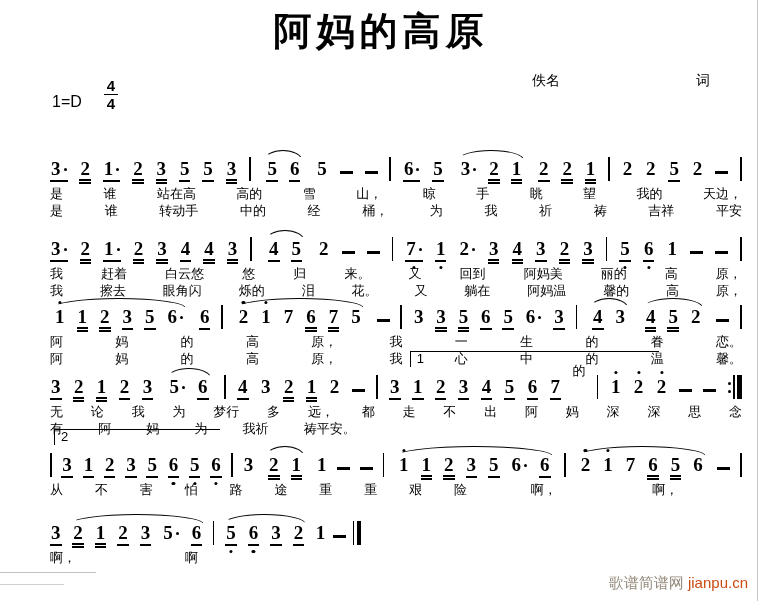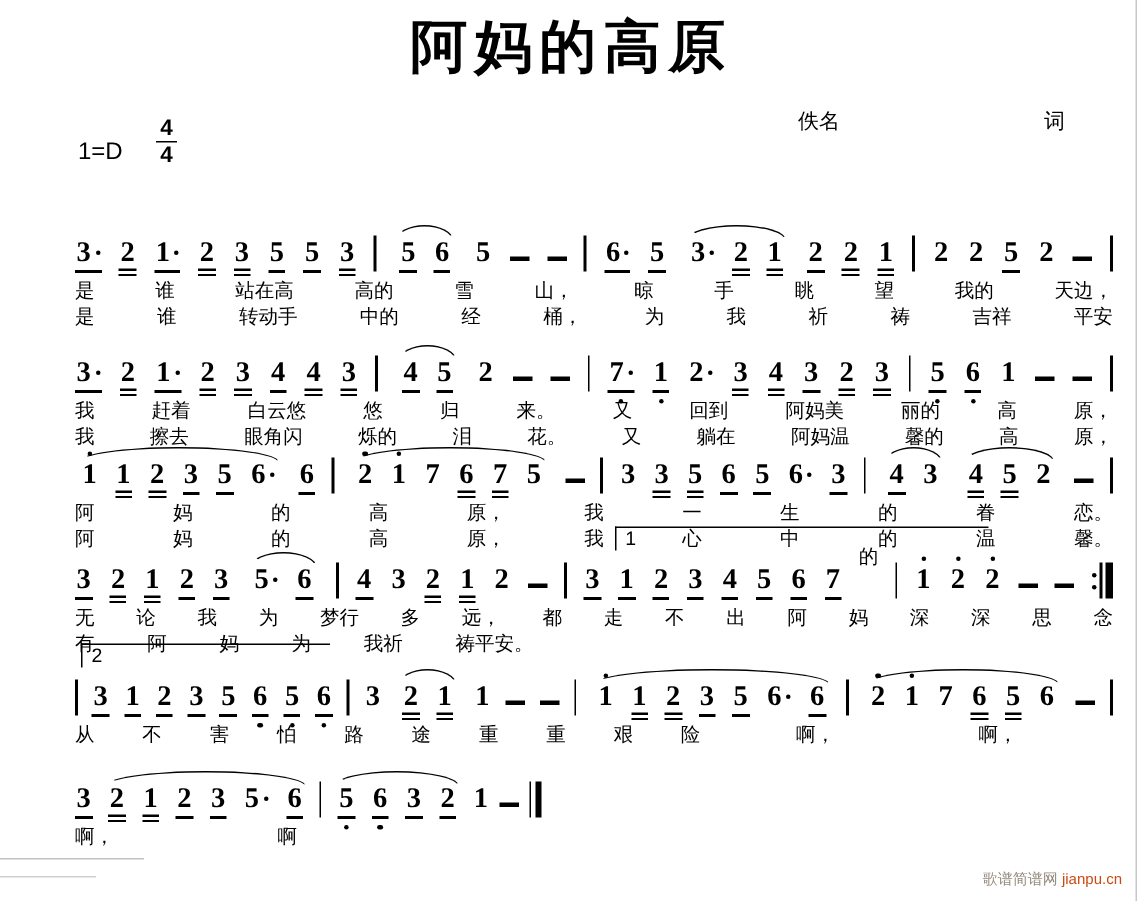--- a/index.html
+++ b/index.html
@@ -48,21 +48,21 @@
   .inline-word{font-size:13px;align-self:flex-start;margin-top:-4px;}
   .volta{position:absolute;top:-15px;height:15px;border-left:1.6px solid #000;
          border-top:1.6px solid #000;font-size:13px;line-height:13px;padding-left:6px;}
   .volta.vright{left:52%;width:35%;}
   .volta.vleft{left:4px;width:23%;}
   .lyr{display:flex;justify-content:space-between;margin-top:3px;font-size:13px;
        line-height:1.08;}
   .lyr span{white-space:pre;}
 
   
-  #watermark{position:absolute;right:14px;bottom:8px;font-size:10px;}
+  #watermark{position:absolute;right:14px;bottom:8px;font-size:15px;}
   #watermark .site{color:#948a7c;}
   #watermark .url{color:#cc4a12;}
   .edge-right{position:absolute;right:4px;top:0;bottom:0;width:1px;background:#c7c7c7;}
   .edge-b1{position:absolute;left:0;top:572px;width:96px;height:1px;background:#c2c2c2;}
   .edge-b2{position:absolute;left:0;top:584px;width:64px;height:1px;background:#cfcfcf;}
 </style>
 </head>
 <body>
 
 <div id="page">

